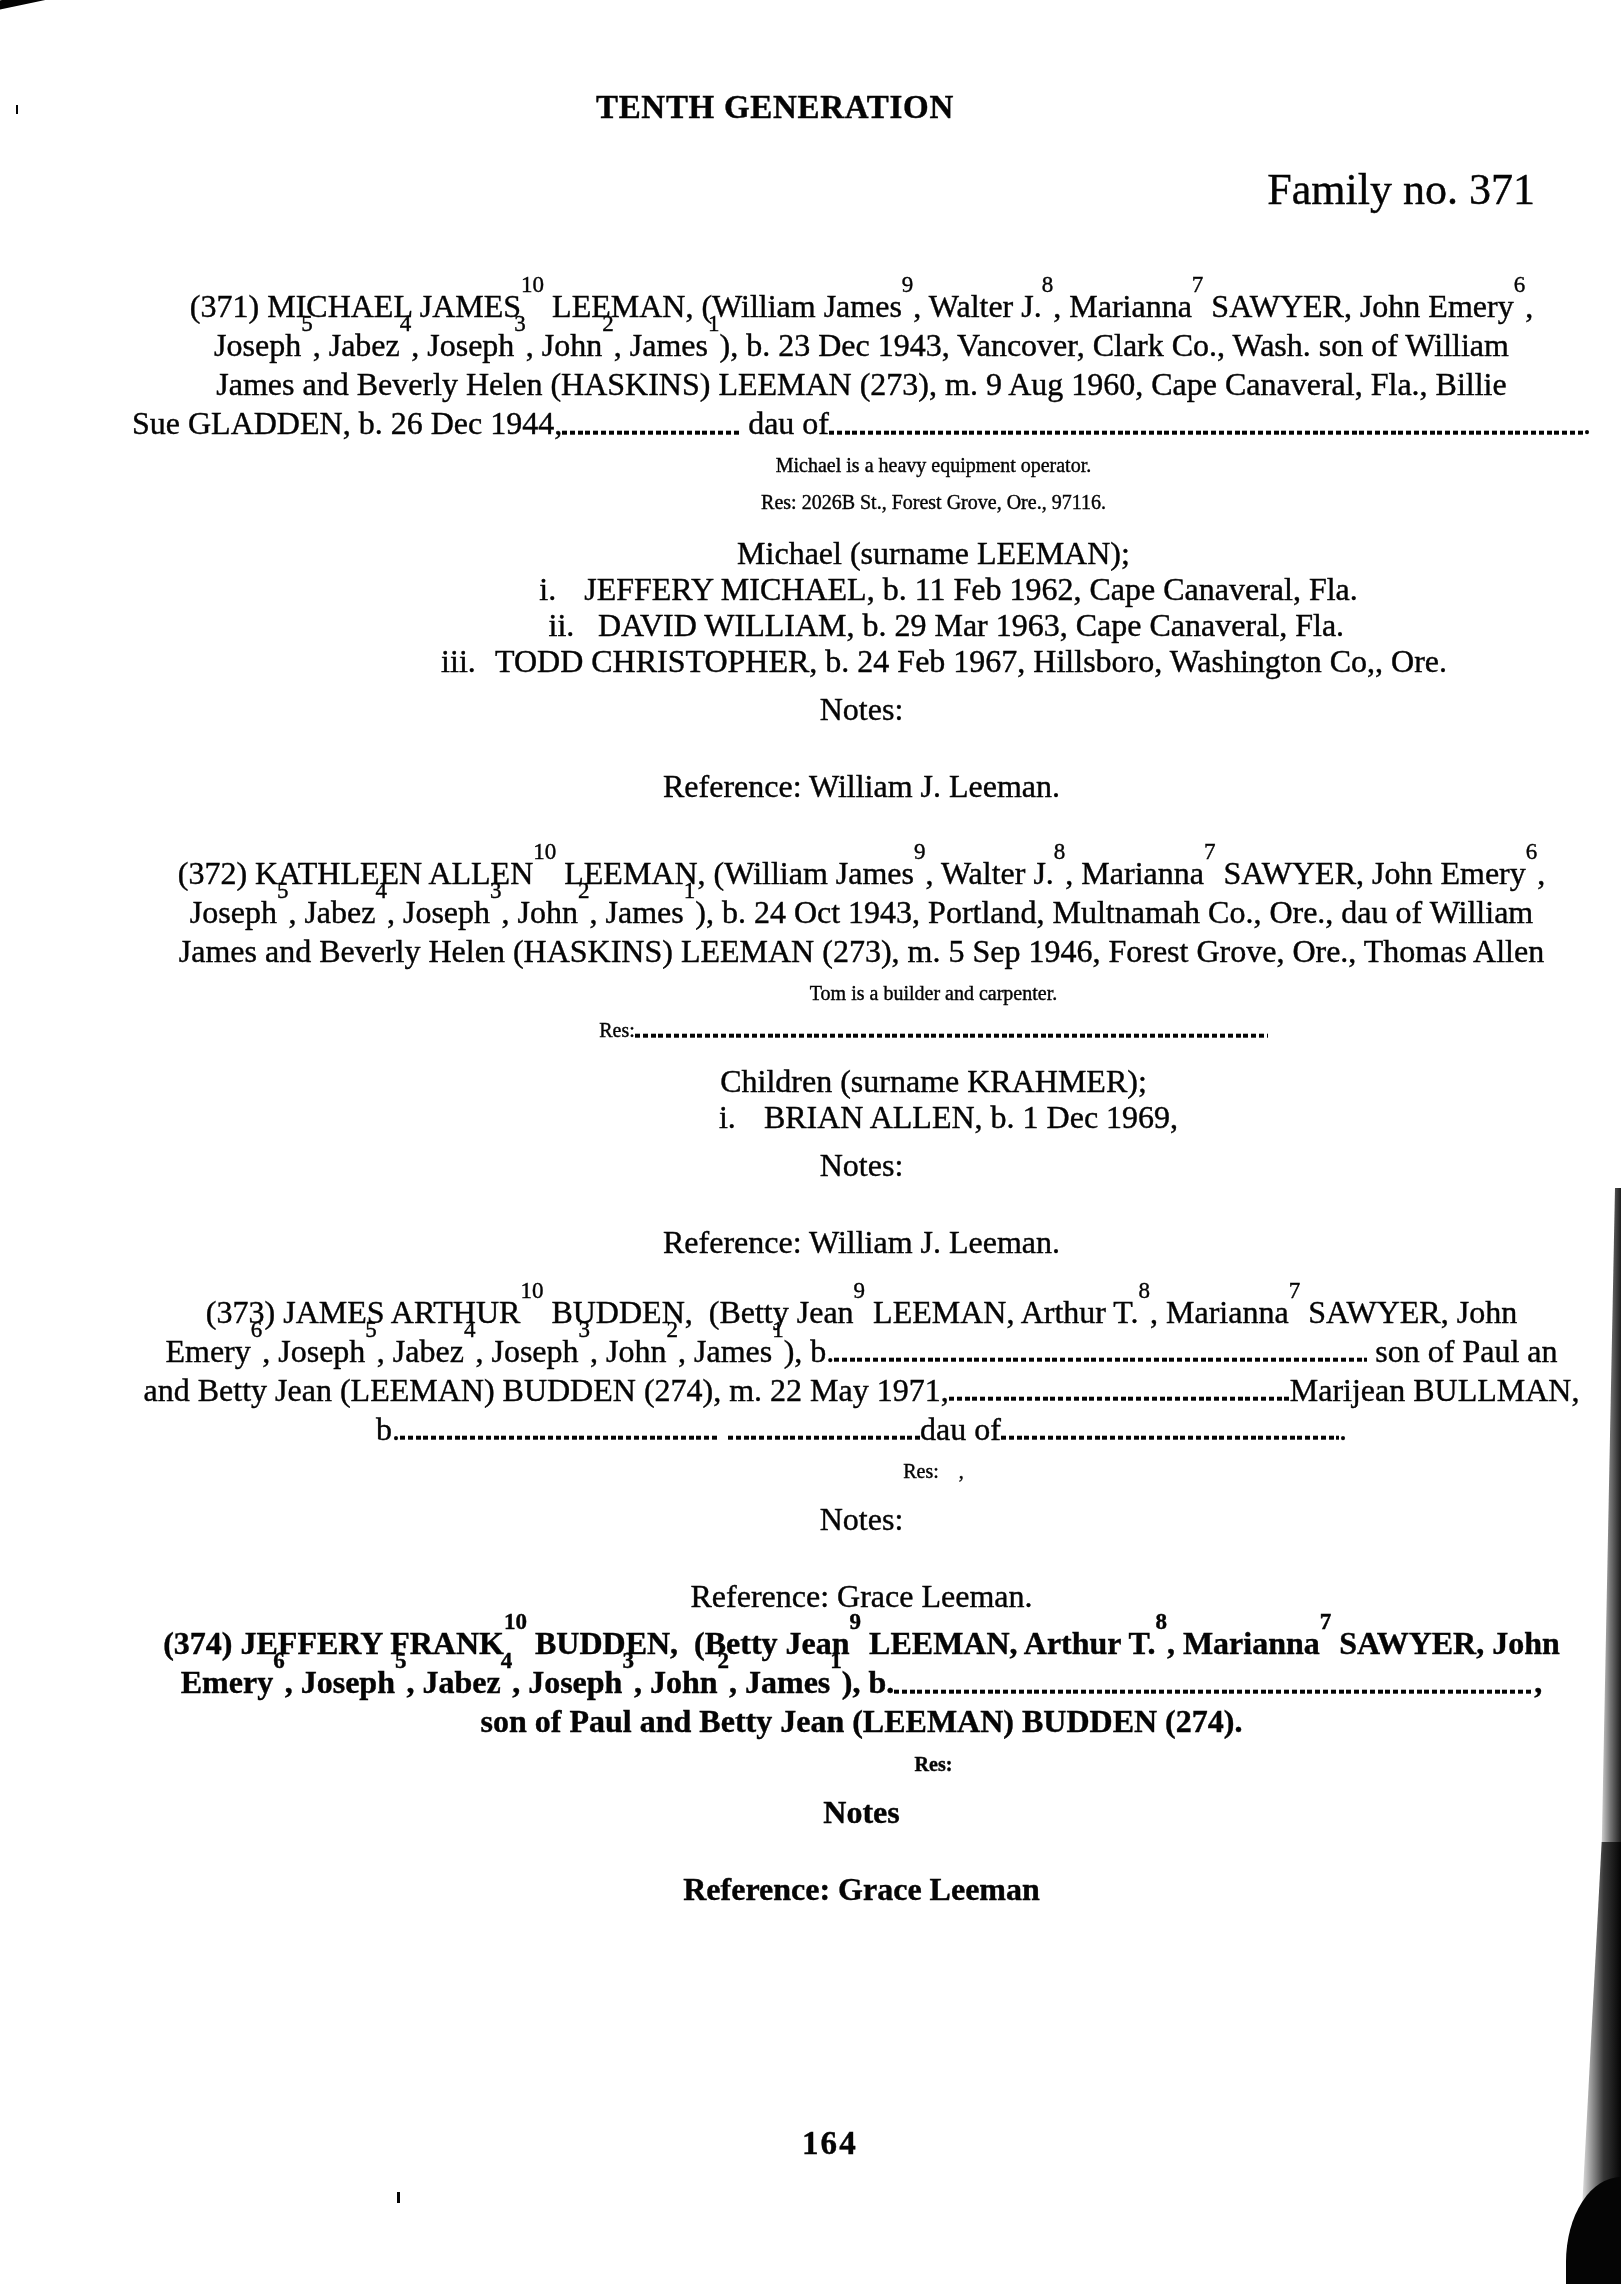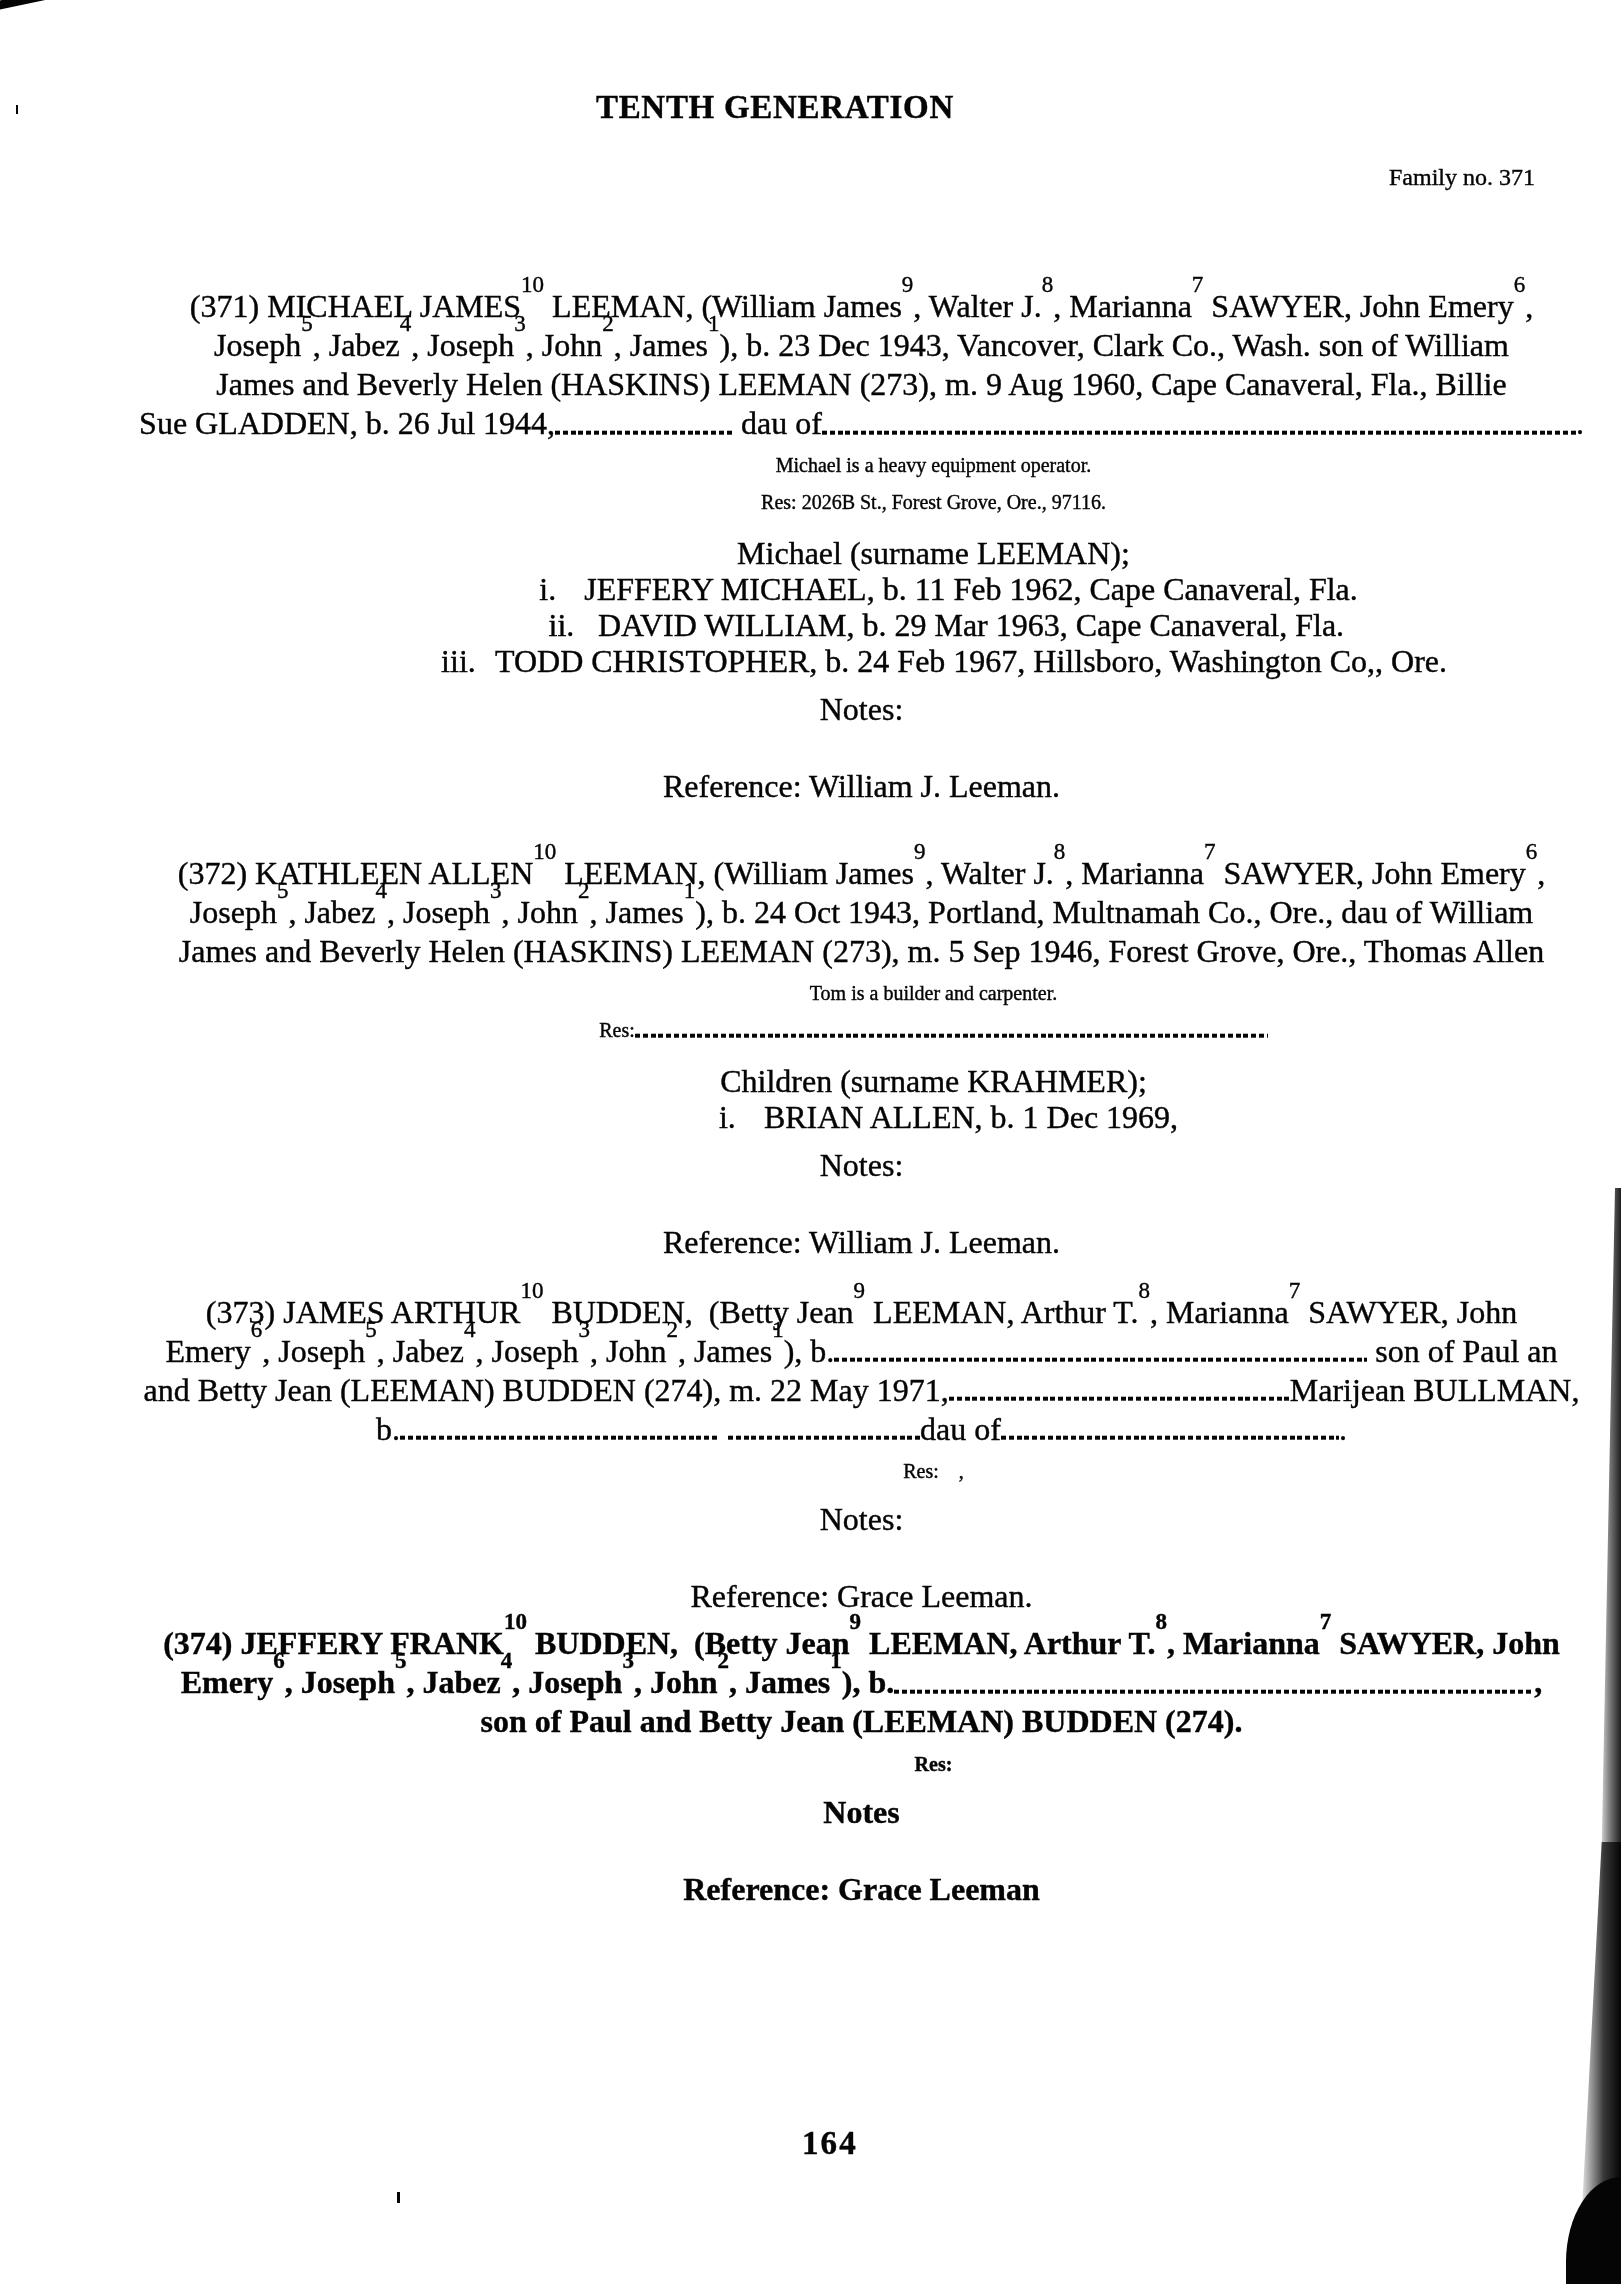--- a/index.html
+++ b/index.html
@@ -10,21 +10,21 @@
     color:#050505;
     overflow:hidden;
     -webkit-text-stroke:0.4px #050505;
   }
   .sheet { position:absolute; inset:0; background:#ffffff; }
 
   
   .header-block { position:absolute; left:0; top:87px; width:1550px; text-align:center; }
   .title-1 { font-size:33px; font-weight:700; letter-spacing:0.7px; line-height:41px; }
   .title-2 { font-size:33px; font-weight:700; letter-spacing:0.7px; line-height:41px; }
-  .family-no { position:absolute; top:164px; right:86px; font-size:24px; font-weight:400; }
+  .family-no { position:absolute; top:164px; right:86px; font-size:44px; font-weight:400; }
 
   
   .doc { position:absolute; left:107px; top:287px; width:1509px;text-align:center; }
   .entry { }
   .entry + .entry { margin-top:50px; }
   .entry:nth-of-type(3) { margin-top:33px; }
   .entry:nth-of-type(4) { margin-top:10px;font-weight:bold; }
 
   .pline { font-size:32px; line-height:39px; white-space:pre; }
   .pline sup, .iline sup {
@@ -81,21 +81,21 @@
     <div class="title-2">TENTH GENERATION</div>
   </div>
   <div class="family-no">Family no. 371</div>
 
   <div class="doc" id="entries">
       <div class="entry">
         <div>
           <div class="pline"><span>(371) MICHAEL JAMES</span><sup>10</sup><span> LEEMAN, (William James</span><sup>9</sup><span>, Walter J.</span><sup>8</sup><span>, Marianna</span><sup>7</sup><span> SAWYER, John Emery</span><sup>6</sup><span>,</span></div>
           <div class="pline"><span>Joseph</span><sup>5</sup><span>, Jabez</span><sup>4</sup><span>, Joseph</span><sup>3</sup><span>, John</span><sup>2</sup><span>, James</span><sup>1</sup><span>), b. 23 Dec 1943, Vancover, Clark Co., Wash. son of William</span></div>
           <div class="pline"><span>James and Beverly Helen (HASKINS) LEEMAN (273), m. 9 Aug 1960, Cape Canaveral, Fla., Billie</span></div>
-          <div class="pline"><span>Sue GLADDEN, b. 26 Jul 1944,</span><span class="blank" style="width: 178px;"></span><span> dau of</span><span class="blank" style="width: 754px;"></span><span>.</span></div>
+          <div class="pline"><span>Sue GLADDEN, b. 26 Dec 1944,</span><span class="blank" style="width: 178px;"></span><span> dau of</span><span class="blank" style="width: 754px;"></span><span>.</span></div>
         </div>
         <div class="indent-block">
           <div class="iline"><span>Michael is a heavy equipment operator.</span></div>
           <div class="iline"><span>Res: 2026B St., Forest Grove, Ore., 97116.</span></div>
         </div>
         <div class="children-block">
           <div class="children-heading">Michael (surname LEEMAN);</div>
           <div class="child-row"><span class="child-roman">i.</span><span>JEFFERY MICHAEL, b. 11 Feb 1962, Cape Canaveral, Fla.</span></div>
           <div class="child-row"><span class="child-roman">ii.</span><span>DAVID WILLIAM, b. 29 Mar 1963, Cape Canaveral, Fla.</span></div>
           <div class="child-row"><span class="child-roman">iii.</span><span>TODD CHRISTOPHER, b. 24 Feb 1967, Hillsboro, Washington Co,, Ore.</span></div>

